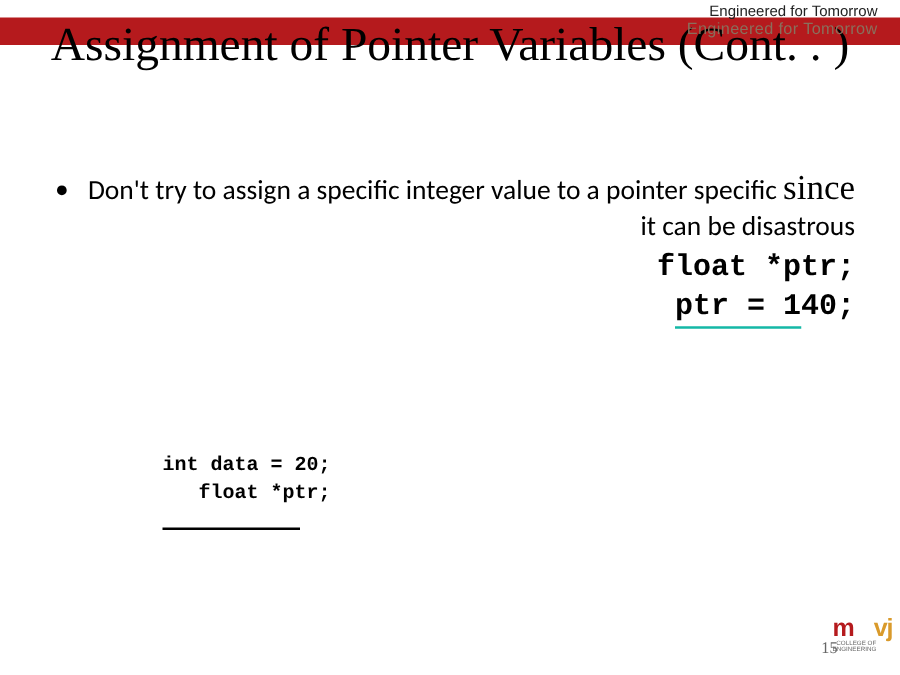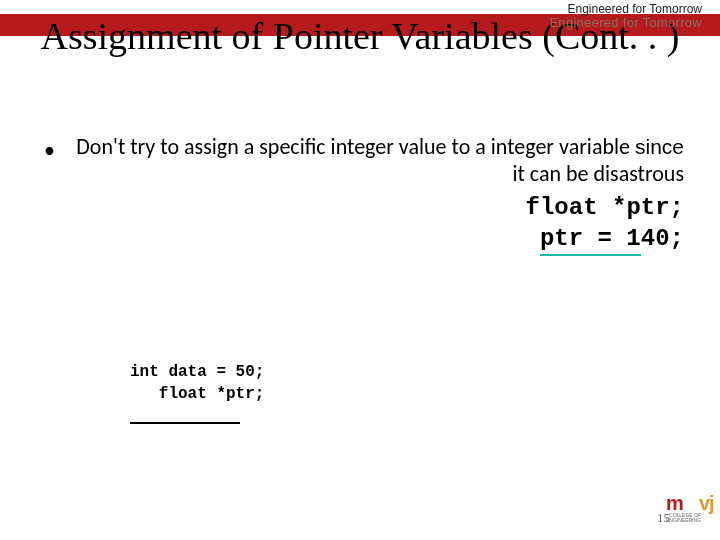--- a/index.html
+++ b/index.html
@@ -72,22 +72,22 @@
   }
   .bullet-block .dot {
     position: absolute;
     left: 8px;
     top: 4px;
   }
   .bullet-text {
     margin-left: 30px;
   }
   .since {
-    font-family: Liberation Sans, sans-serif;
-    font-size: 21px;
+    font-family: Liberation Serif, serif;
+    font-size: 28px;
   }
   .code-big {
     font-family: "Courier New", Courier, monospace;
     font-weight: bold;
     font-size: 24px;
     margin-left: 158px;
     margin-top: 4px;
     line-height: 1.3;
   }
   .underline1 {
@@ -166,30 +166,30 @@
 <div class="top-bar-dark"></div>
 
 <div class="tagline">Engineered for Tomorrow</div>
 <div class="tagline2">Engineered for Tomorrow</div>
 
 <div class="slide-title">Assignment of Pointer Variables (Cont. . )</div>
 
 <div class="bullet-block">
   <span class="dot">•</span>
   <div class="bullet-text">
-    <span>Don't try to assign a specific integer value to a integer variable </span><span class="since">since</span><span> it can be disastrous</span>
+    <span>Don't try to assign a specific integer value to a pointer specific </span><span class="since">since</span><span> it can be disastrous</span>
   </div>
   <div class="code-big">
     <div>float *ptr;</div>
     <div><span class="underline1">ptr = 1</span><span>40;</span></div>
   </div>
 </div>
 
 <div class="code-small">
-  <div>int data = 50;</div>
+  <div>int data = 20;</div>
   <div>float *ptr;</div>
 </div>
 <div class="underline2"></div>
 
 <div class="page-num">15</div>
 
 <div class="logo">
   <span class="m">m</span>
   <span class="vj">vj</span>
   <div class="sub">

